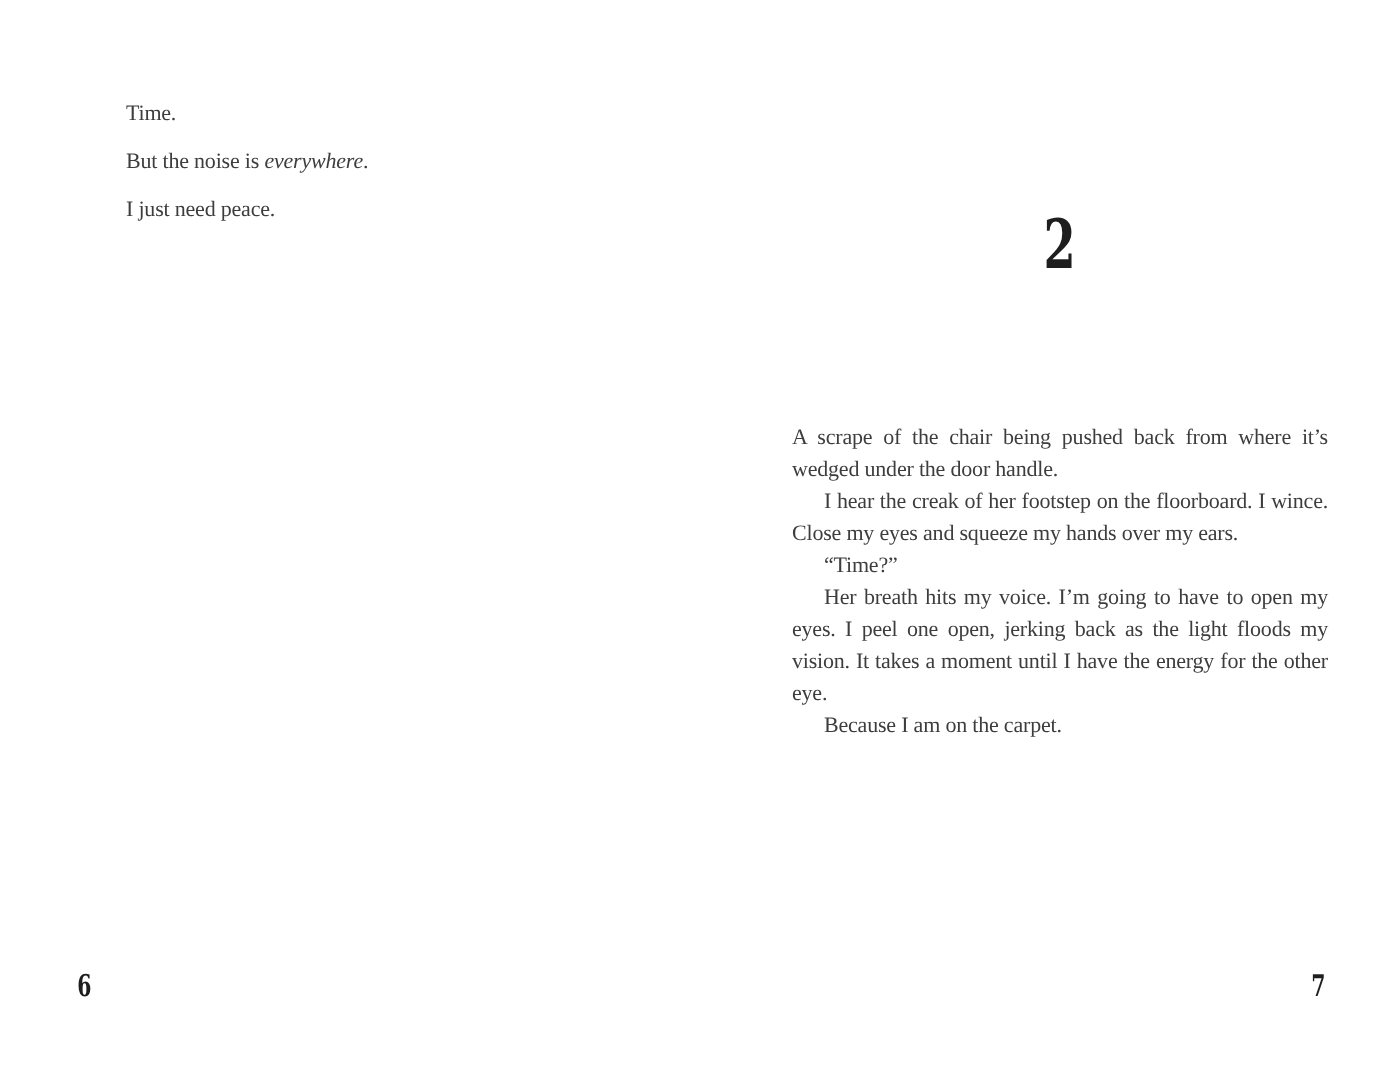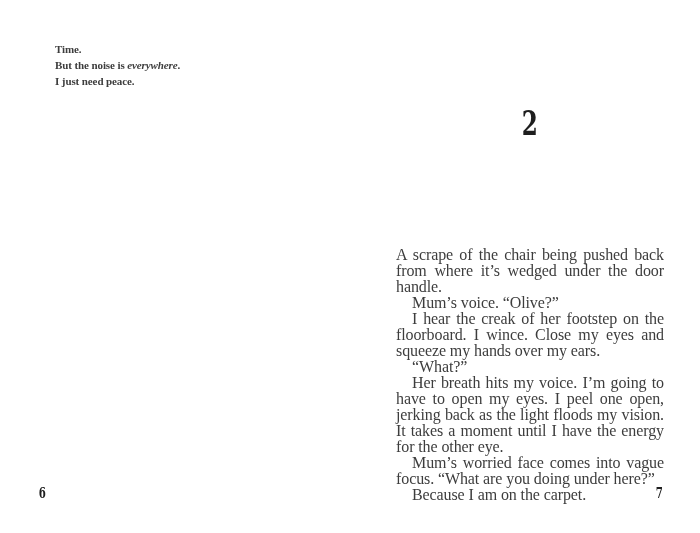--- a/index.html
+++ b/index.html
@@ -19,22 +19,21 @@
   
   .left-text {
     position: absolute;
     left: 55px;
     top: 41px;
     font-size: 11px;
     line-height: 16.2px;
     letter-spacing: -0.1px;
   }
   .left-text p {
-    margin: 0;
-    font-weight: bold;
+    margin: 8px;
   }
   .left-text em {
     font-style: italic;
   }
   
   .chapter-num {
     position: absolute;
     left: 396px;
     top: 106px;
     width: 268px;
@@ -50,24 +49,23 @@
     transform-origin: center;
     color: #1e1e1e;
   }
   
   .right-text {
     position: absolute;
     left: 396px;
     top: 211px;
     width: 268px;
     text-align: justify;
-    font-size: 16px;
+    font-size: 11px;
     line-height: 16px;
     letter-spacing: -0.1px;
-    margin-top: 36px;
   }
   .right-text p {
     margin: 0;
     text-indent: 16px;
   }
   .right-text p.pfirst {
     text-indent: 0;
   }
   
   .folio-l {
@@ -99,25 +97,23 @@
     <p><span>But the noise is </span><em>everywhere</em><span>.</span></p>
     <p>I just need peace.</p>
   </div>
 
   <div class="chapter-num">
     <span class="display-num">2</span>
   </div>
 
   <div class="right-text">
     <p class="pfirst">A scrape of the chair being pushed back from where it’s wedged under the door handle.</p>
-    <p>Mum’s voice. “Olive?”</p>
     <p>I hear the creak of her footstep on the floorboard. I wince. Close my eyes and squeeze my hands over my ears.</p>
-    <p>“What?”</p>
+    <p>“Time?”</p>
     <p>Her breath hits my voice. I’m going to have to open my eyes. I peel one open, jerking back as the light floods my vision. It takes a moment until I have the energy for the other eye.</p>
-    <p>Mum’s worried face comes into vague focus. “What are you doing under here?”</p>
     <p>Because I am on the carpet.</p>
   </div>
 
   <div class="folio-l">
     <span class="display-num">6</span>
   </div>
 
   <div class="folio-r">
     <span class="display-num">7</span>
   </div>

